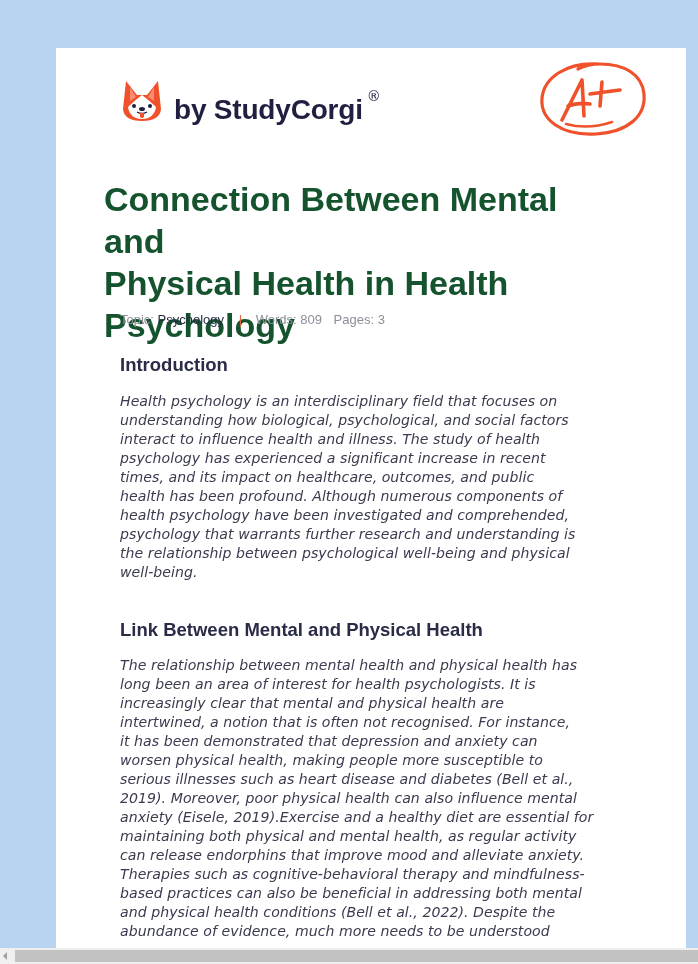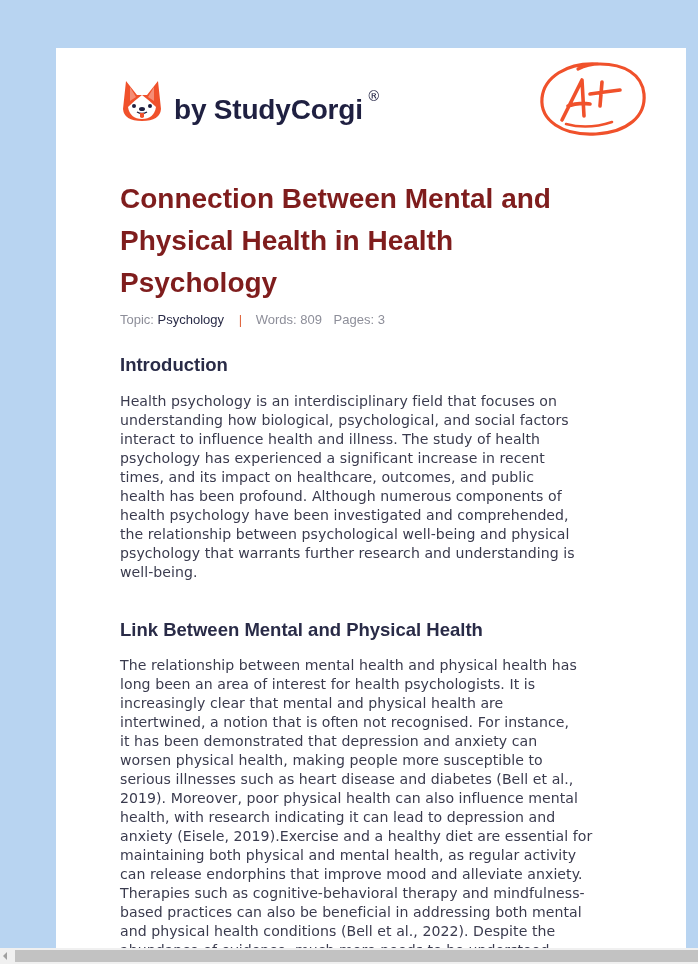--- a/index.html
+++ b/index.html
@@ -47,28 +47,28 @@
     }
     .grade {
       position: absolute;
       left: 482px;
       top: 10px;
       width: 112px;
       height: 82px;
     }
     .title {
       position: absolute;
-      left: 64px;
+      left: 48px;
       top: 130px;
       width: 520px;
       font-family: "Liberation Sans", sans-serif;
       font-weight: 700;
-      font-size: 28px;
+      font-size: 34px;
       line-height: 42px;
-      color: #7f1d1d;
+      color: #14532d;
     }
     .meta {
       position: absolute;
       left: 64px;
       top: 264px;
       font-family: "Liberation Sans", sans-serif;
       font-size: 13px;
       color: #8d8e99;
       white-space: nowrap;
     }
@@ -87,21 +87,21 @@
     .para {
       position: absolute;
       left: 64px;
       width: 520px;
       font-family: "DejaVu Sans", sans-serif;
       font-size: 14.1px;
       line-height: 19px;
       color: #3a3b4e;
       letter-spacing: 0.05px;
     }
-    .para .line { display: block; white-space: nowrap; }
+    .para .line { display: block; white-space: nowrap; font-style: italic; }
     .scrollbar {
       position: absolute;
       left: 0;
       top: 948px;
       width: 698px;
       height: 16px;
       background: #f0f0f0;
     }
     .scrollbar .arrow {
       position: absolute;
@@ -163,37 +163,36 @@
   <h2 class="h2" style="top:306px">Introduction</h2>
 
   <div class="para" style="top:344px">
     <span class="line">Health psychology is an interdisciplinary field that focuses on</span>
     <span class="line">understanding how biological, psychological, and social factors</span>
     <span class="line">interact to influence health and illness. The study of health</span>
     <span class="line">psychology has experienced a significant increase in recent</span>
     <span class="line">times, and its impact on healthcare, outcomes, and public</span>
     <span class="line">health has been profound. Although numerous components of</span>
     <span class="line">health psychology have been investigated and comprehended,</span>
+    <span class="line">psychology that warrants further research and understanding is</span>
     <span class="line">the relationship between psychological well-being and physical</span>
-    <span class="line">psychology that warrants further research and understanding is</span>
     <span class="line">well-being.</span>
   </div>
 
   <h2 class="h2" style="top:571px">Link Between Mental and Physical Health</h2>
 
   <div class="para" style="top:608px">
     <span class="line">The relationship between mental health and physical health has</span>
     <span class="line">long been an area of interest for health psychologists. It is</span>
     <span class="line">increasingly clear that mental and physical health are</span>
     <span class="line">intertwined, a notion that is often not recognised. For instance,</span>
     <span class="line">it has been demonstrated that depression and anxiety can</span>
     <span class="line">worsen physical health, making people more susceptible to</span>
     <span class="line">serious illnesses such as heart disease and diabetes (Bell et al.,</span>
     <span class="line">2019). Moreover, poor physical health can also influence mental</span>
-    <span class="line">health, with research indicating it can lead to depression and</span>
     <span class="line">anxiety (Eisele, 2019).Exercise and a healthy diet are essential for</span>
     <span class="line">maintaining both physical and mental health, as regular activity</span>
     <span class="line">can release endorphins that improve mood and alleviate anxiety.</span>
     <span class="line">Therapies such as cognitive-behavioral therapy and mindfulness-</span>
     <span class="line">based practices can also be beneficial in addressing both mental</span>
     <span class="line">and physical health conditions (Bell et al., 2022). Despite the</span>
     <span class="line">abundance of evidence, much more needs to be understood</span>
   </div>
 
 </div>

